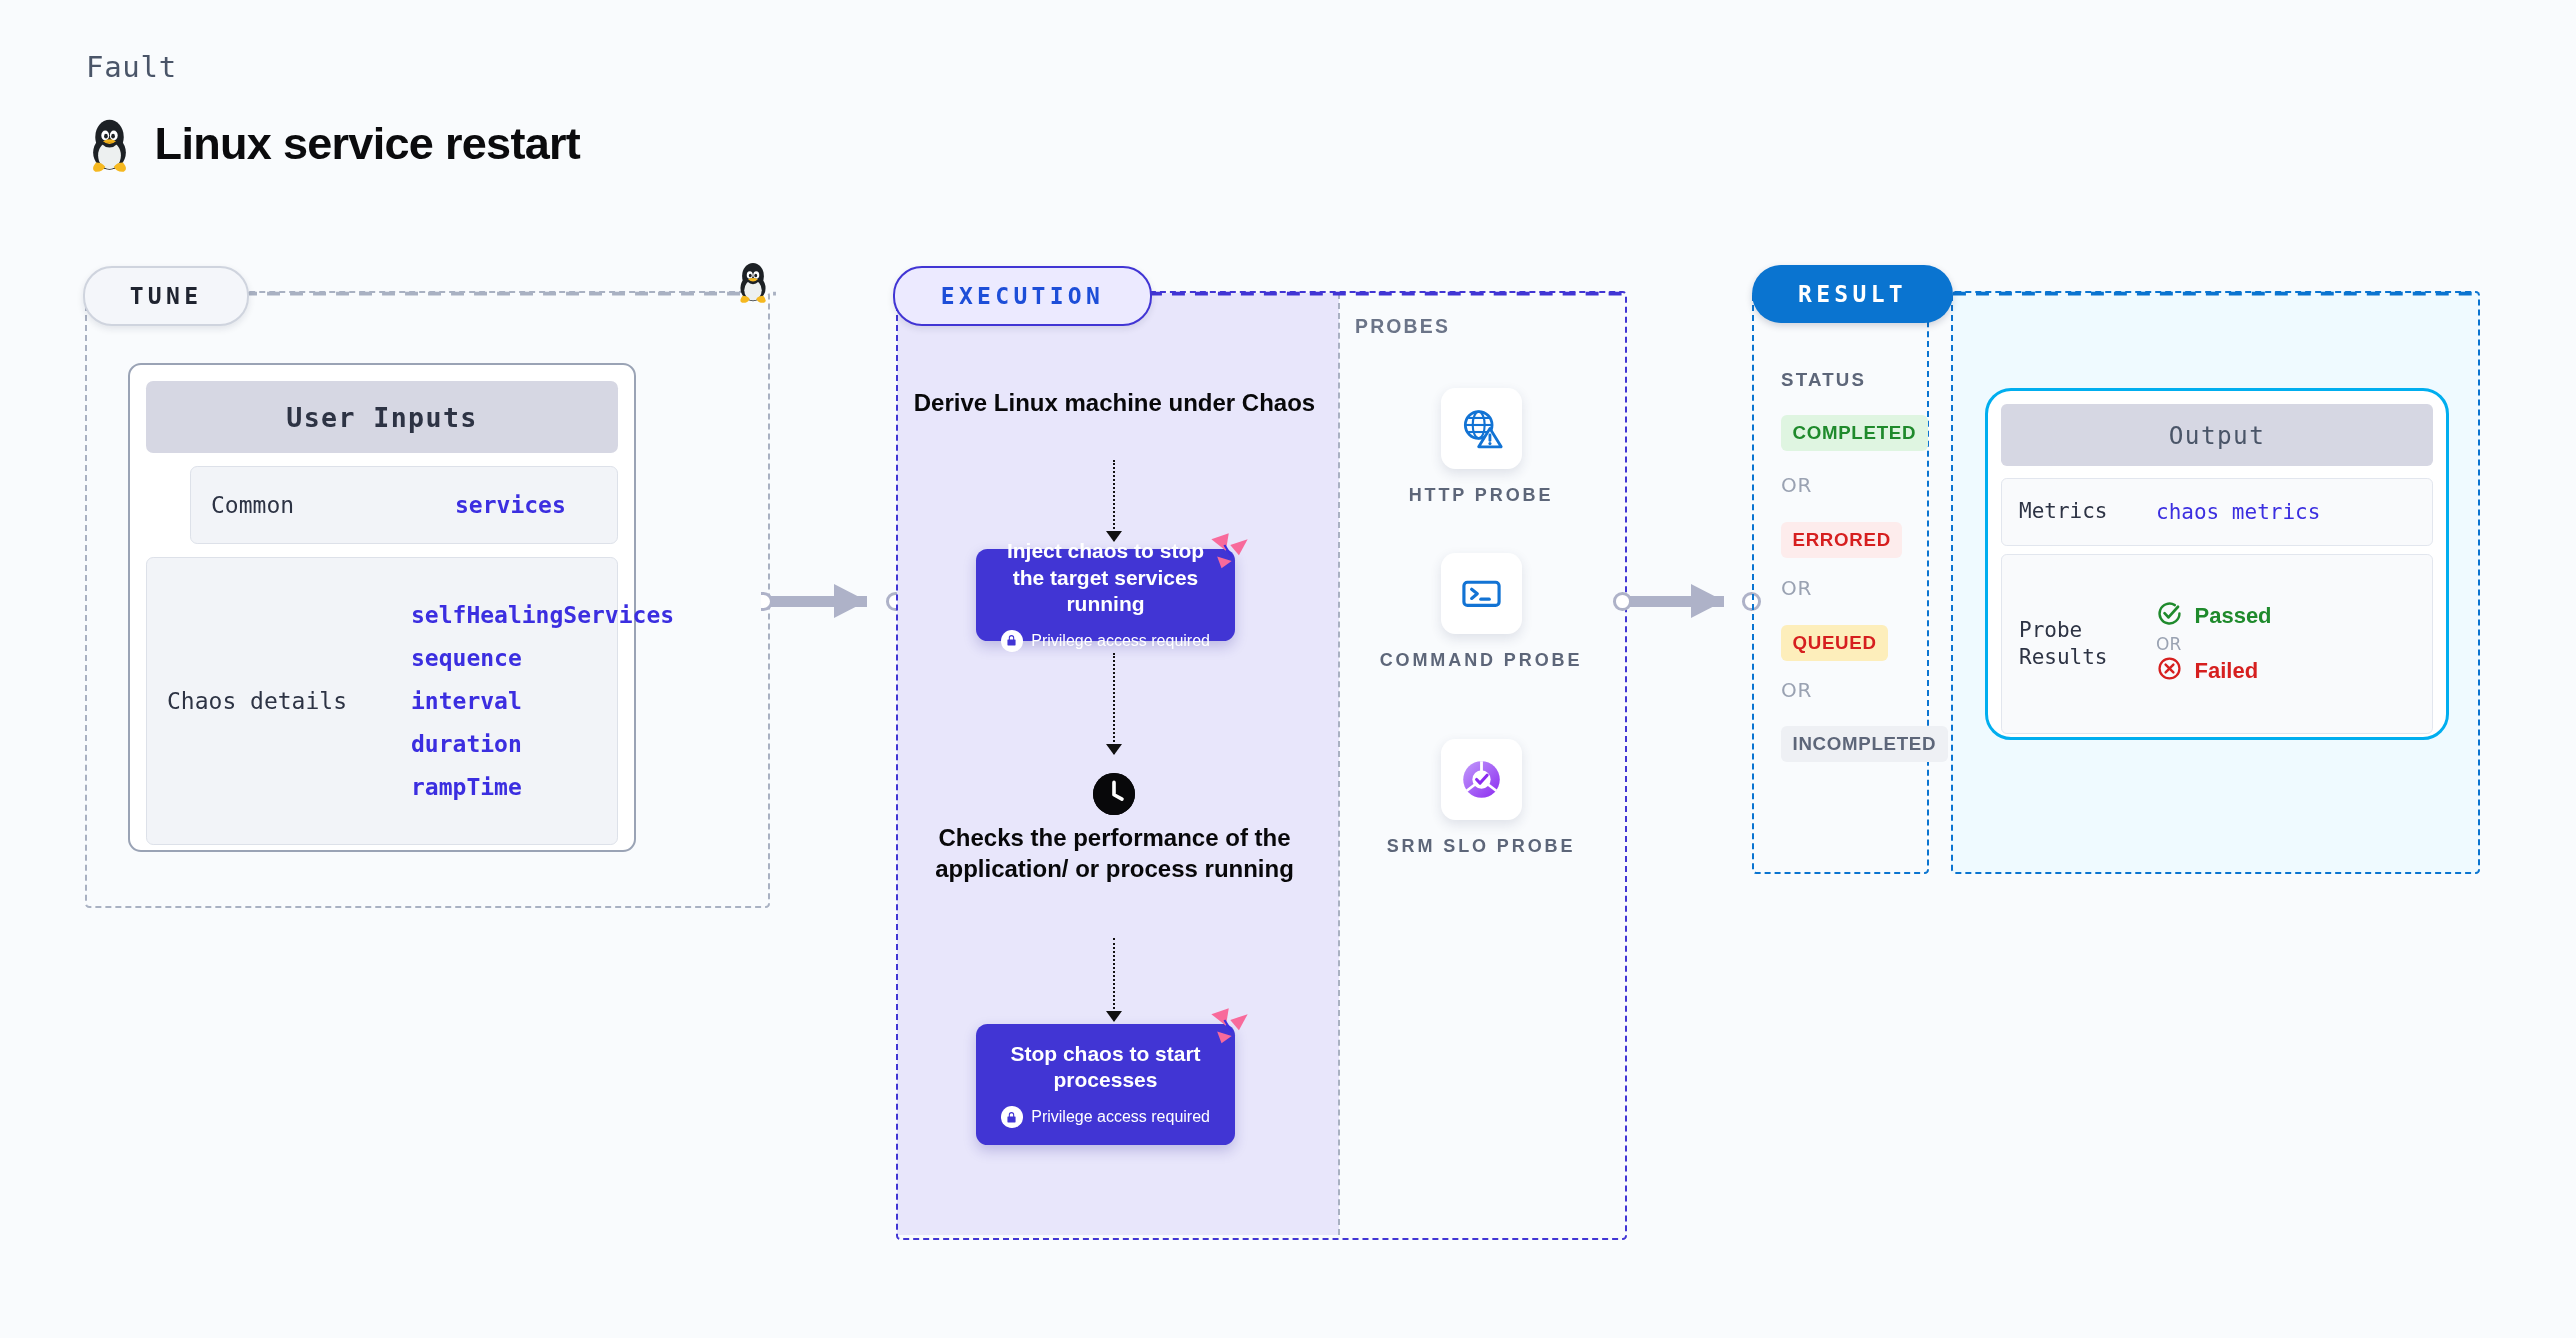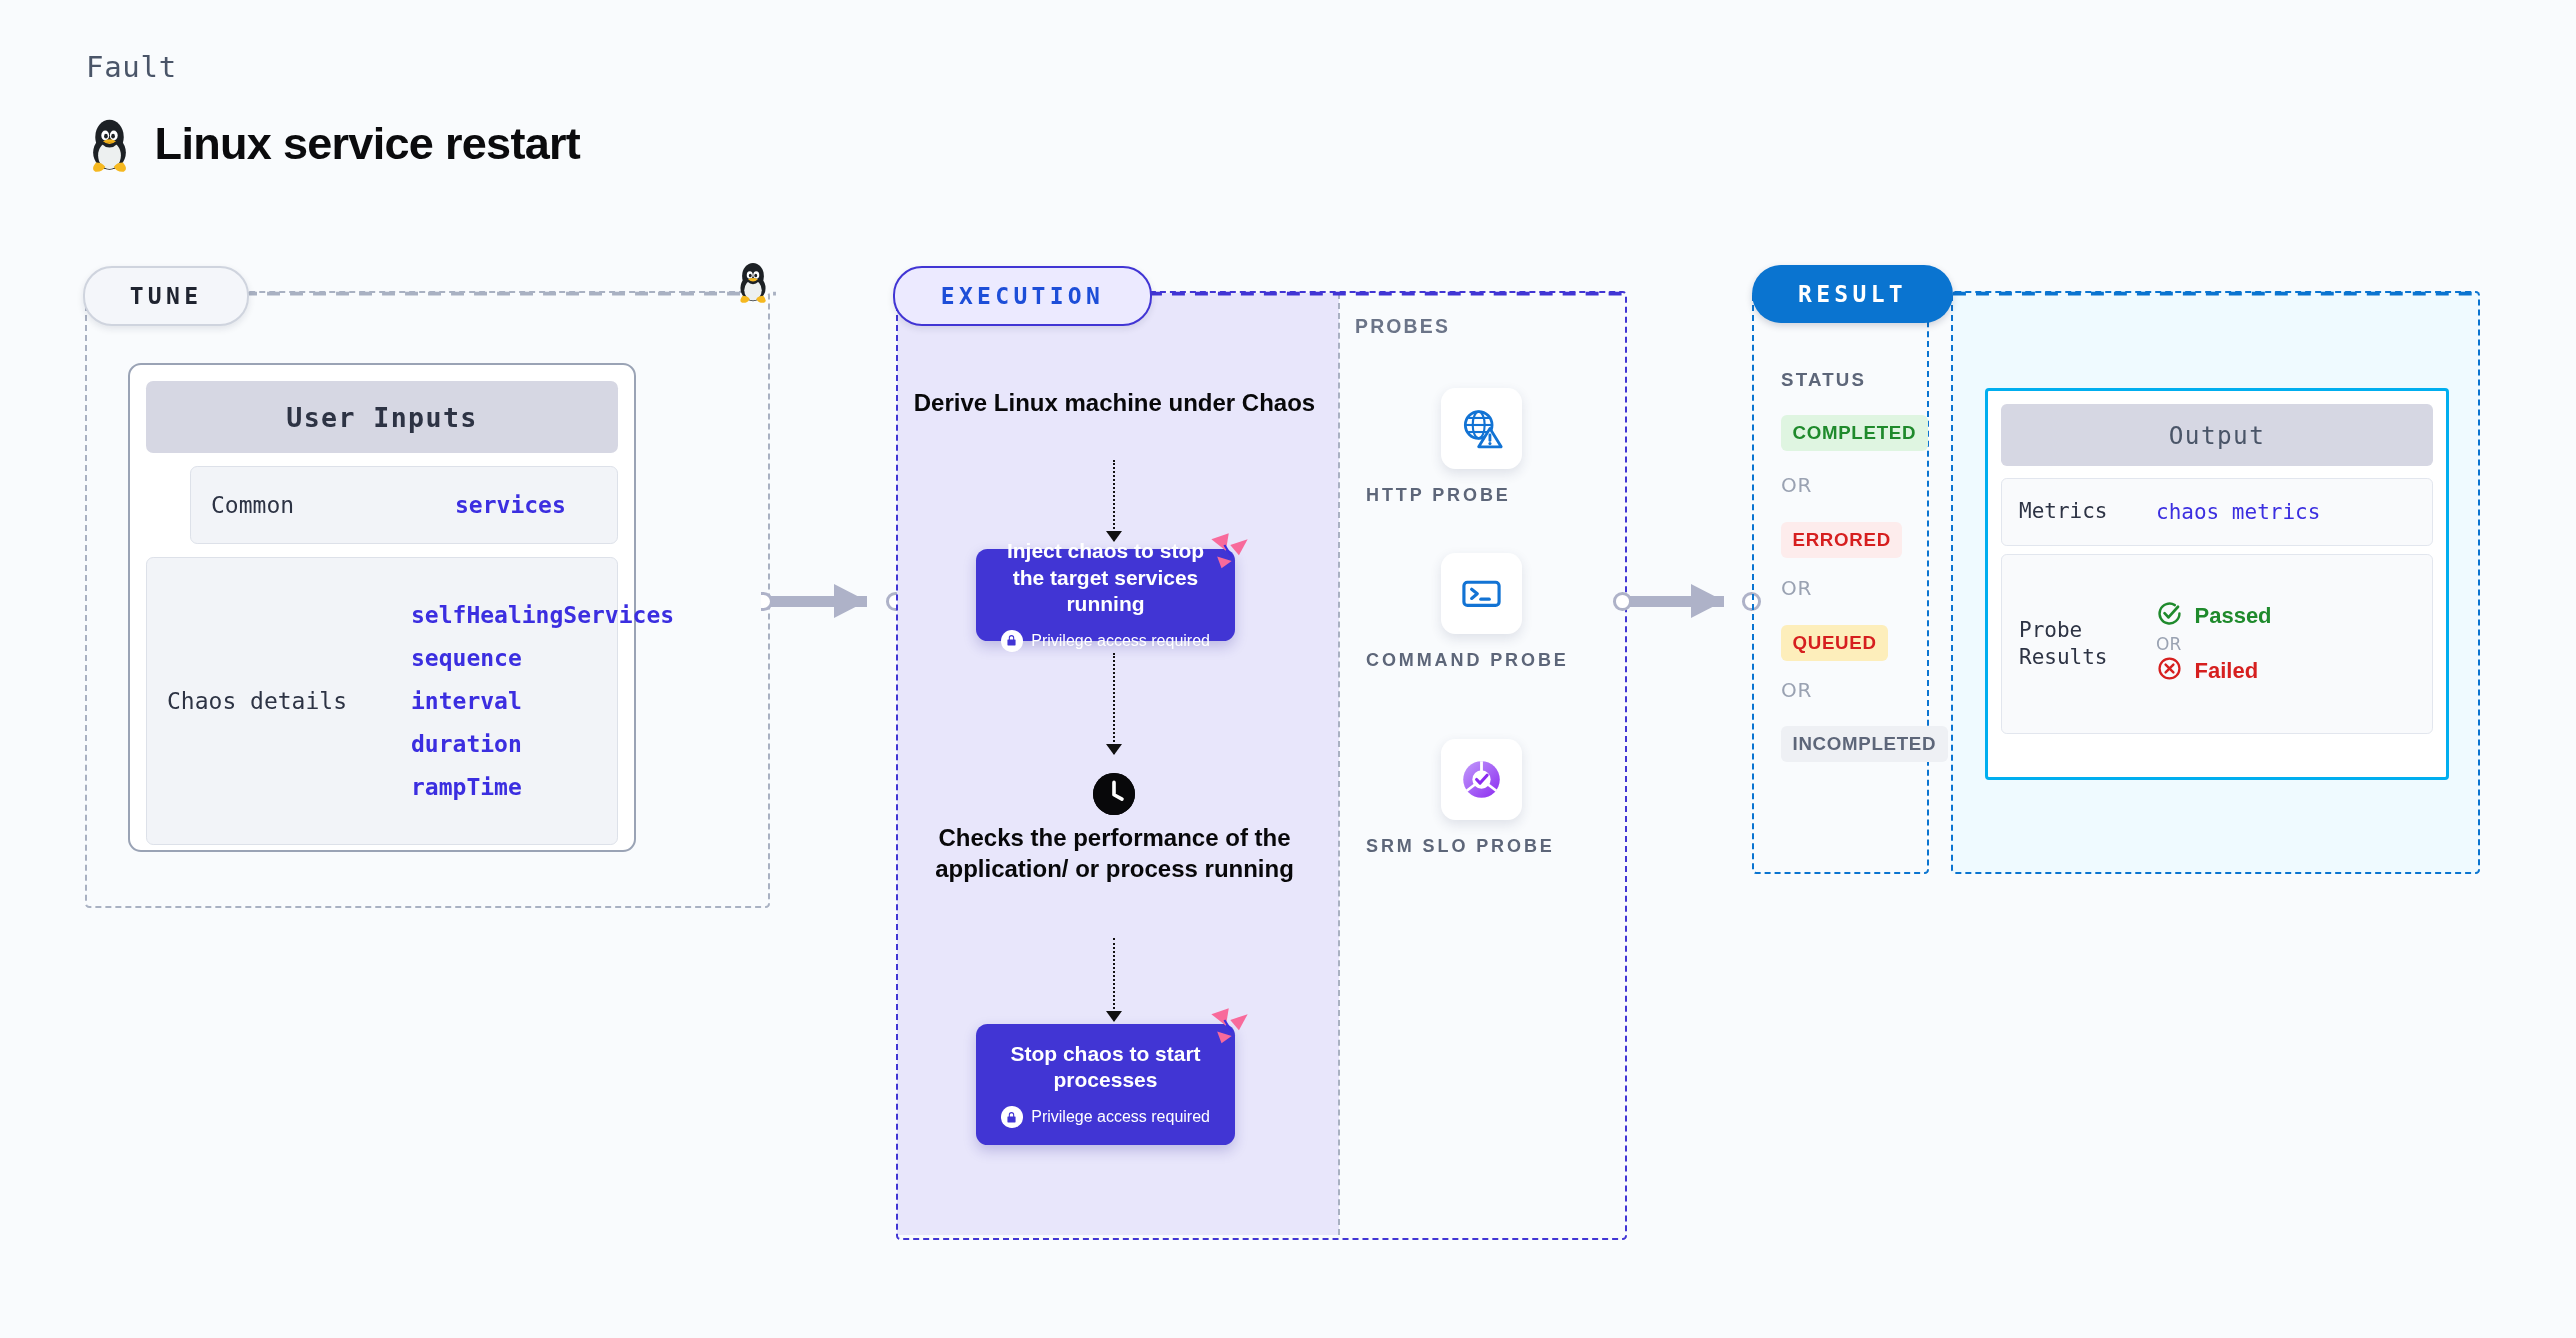--- a/index.html
+++ b/index.html
@@ -151,21 +151,21 @@
   }
   .harness-mark{
     position:absolute;right:-17px;top:-20px;width:45px;height:45px;
   }
 
   .clock-icon{
     position:absolute;width:42px;height:42px;border-radius:50%;background:#08080a;
   }
 
   
-  .probe-item{position:absolute;width:230px;text-align:left;}
+  .probe-item{position:absolute;width:230px;text-align:center;}
   .probe-tile{
     width:81px;height:81px;margin:0 auto;background:#ffffff;border-radius:14.4px;
     box-shadow:0 4.3px 11.5px rgba(40,50,90,.12);
     display:flex;align-items:center;justify-content:center;
   }
   .probe-label{
     margin-top:14.4px;font-family:"Liberation Sans", sans-serif;
     font-size:18px;font-weight:bold;letter-spacing:2.9px;color:#5d6679;line-height:1.35;
   }
 
@@ -178,22 +178,22 @@
     position:absolute;border-radius:5.8px;padding:7.2px 11.5px;
     font-size:18.7px;font-weight:bold;letter-spacing:0.7px;
   }
   .or-text{
     position:absolute;font-family:"DejaVu Sans", sans-serif;
     font-size:20px;color:#9aa2b2;letter-spacing:0.7px;
   }
 
   
   #output-card{
-    left:1985px;top:388px;width:464px;height:392px;
-    background:#ffffff;border:3.6px solid #00aeef;border-radius:4px;
+    left:1985px;top:388px;width:464px;height:352px;
+    background:#ffffff;border:3.6px solid #00aeef;border-radius:26px;
     box-sizing:border-box;padding:13px;
   }
   #output-header{
     height:62px;background:#d6d7e3;border-radius:5.8px;
     display:flex;align-items:center;justify-content:center;
     font-family:"DejaVu Sans Mono", monospace;
     font-size:24.4px;color:#4a5568;letter-spacing:1.4px;
   }
   .out-row{
     margin-top:11.5px;background:#f9fafc;border:1.4px solid #e2e6ee;border-radius:5.8px;

